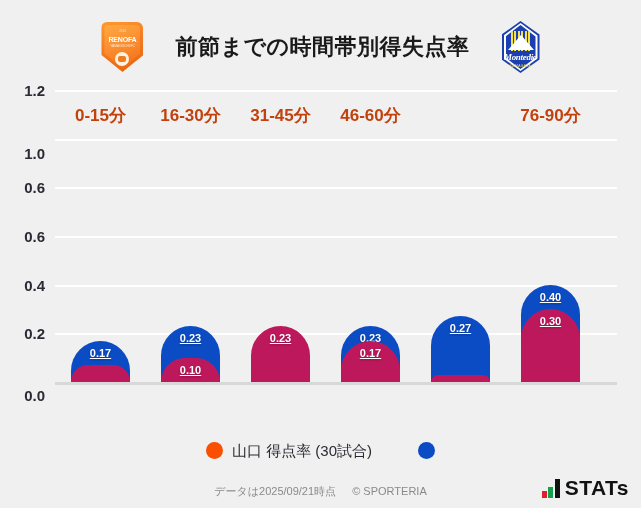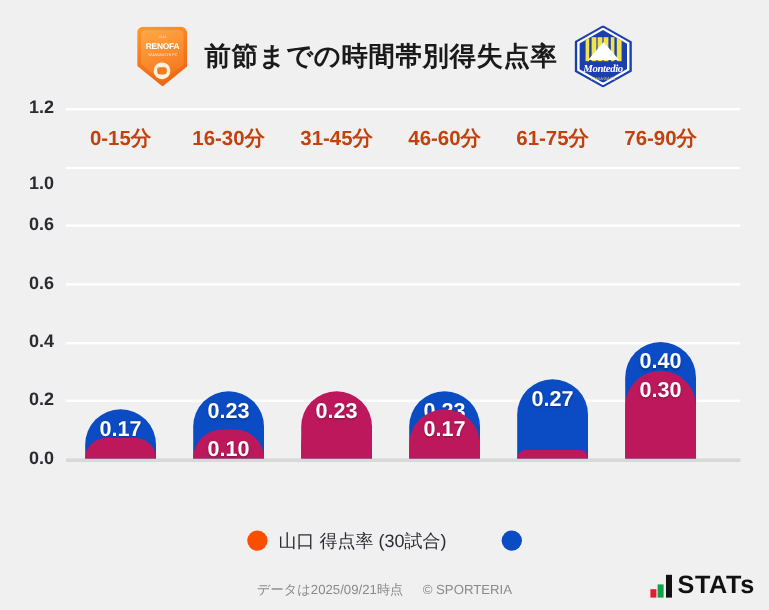--- a/index.html
+++ b/index.html
@@ -12,21 +12,21 @@
     overflow: hidden;
     position: relative;
   }
 
   
   #header {
     height: 76px;
     display: flex;
     align-items: center;
     justify-content: center;
-    gap: 14px;
+    gap: 32px;
     padding-top: 18px;
   }
 
   #title {
     font-size: 22px;
     font-weight: bold;
     color: #1a1a1a;
     letter-spacing: 0.5px;
     white-space: nowrap;
   }
@@ -88,21 +88,21 @@
     content: "";
     position: absolute;
     left: 3px; top: 4px;
     width: 8px; height: 6px;
     background: #f07c1f;
     border-radius: 2px;
   }
 
   
   .crest-montedio {
-    width: 48px;
+    width: 38px;
     height: 52px;
     position: relative;
     flex: none;
   }
   .crest-montedio .hex-outer {
     position: absolute;
     inset: 0;
     background: #1b3fae;
     clip-path: polygon(50% 0%, 100% 26%, 100% 74%, 50% 100%, 0% 74%, 0% 26%);
   }
@@ -207,24 +207,25 @@
     width: 59px;
     border-radius: 30px 30px 0 0;
   }
   .bar.blue  { background: #0b4cc4; }
   .bar.orange{ background: #be185d; }
   .bar-label {
     position: absolute;
     top: 6px;
     left: 0; right: 0;
     text-align: center;
-    font-size: 18px;
+    font-size: 11px;
     font-weight: bold;
     color: #ffffff;
     text-shadow: 0 1px 2px rgba(0,0,0,0.35);
+    text-decoration: underline;
   }
 
   .xtick {
     position: absolute;
     top: 14px;
     left: 50%;
     transform: translateX(-50%);
     font-size: 17px;
     font-weight: bold;
     color: #c2410c;
@@ -332,21 +333,21 @@
   <div id="plot-area">
     <div id="gridlines">
         <div class="gridline" style="top: 243.333px;"></div>
         <div class="gridline" style="top: 194.667px;"></div>
         <div class="gridline" style="top: 146px;"></div>
         <div class="gridline" style="top: 97.3333px;"></div>
         <div class="gridline" style="top: 48.6667px;"></div>
         <div class="gridline" style="top: 0px;"></div>
       </div>
     <div id="yticks">
-        <div class="ytick" style="top: 292px; text-align: right;">0.0</div>
+        <div class="ytick" style="top: 305px; text-align: right;">0.0</div>
         <div class="ytick" style="top: 243.333px;">0.2</div>
         <div class="ytick" style="top: 194.667px;">0.4</div>
         <div class="ytick" style="top: 146px;">0.6</div>
         <div class="ytick" style="top: 97.3333px;">0.6</div>
         <div class="ytick" style="top: 48.6667px; margin-top: 14px;">1.0</div>
         <div class="ytick" style="top: 0px;">1.2</div>
       </div>
     <div class="axis-base"></div>
     <div id="bars">
         <div class="group" style="left: 16px; height: 292px;">
@@ -381,21 +382,20 @@
           <div class="bar orange" style="height: 41.3667px;">
             <div class="bar-label">0.17</div>
           </div>
           <div class="xtick">46-60分</div>
         </div>
         <div class="group" style="left: 376px; height: 292px;">
           <div class="bar blue" style="height: 65.7px;">
             <div class="bar-label">0.27</div>
           </div>
           <div class="bar orange" style="height: 7.3px;"></div>
-          <div class="xtick">61-75分</div>
         </div>
         <div class="group" style="left: 466px; height: 292px;">
           <div class="bar blue" style="height: 97.3333px;">
             <div class="bar-label">0.40</div>
           </div>
           <div class="bar orange" style="height: 73px;">
             <div class="bar-label">0.30</div>
           </div>
           <div class="xtick">76-90分</div>
         </div>

